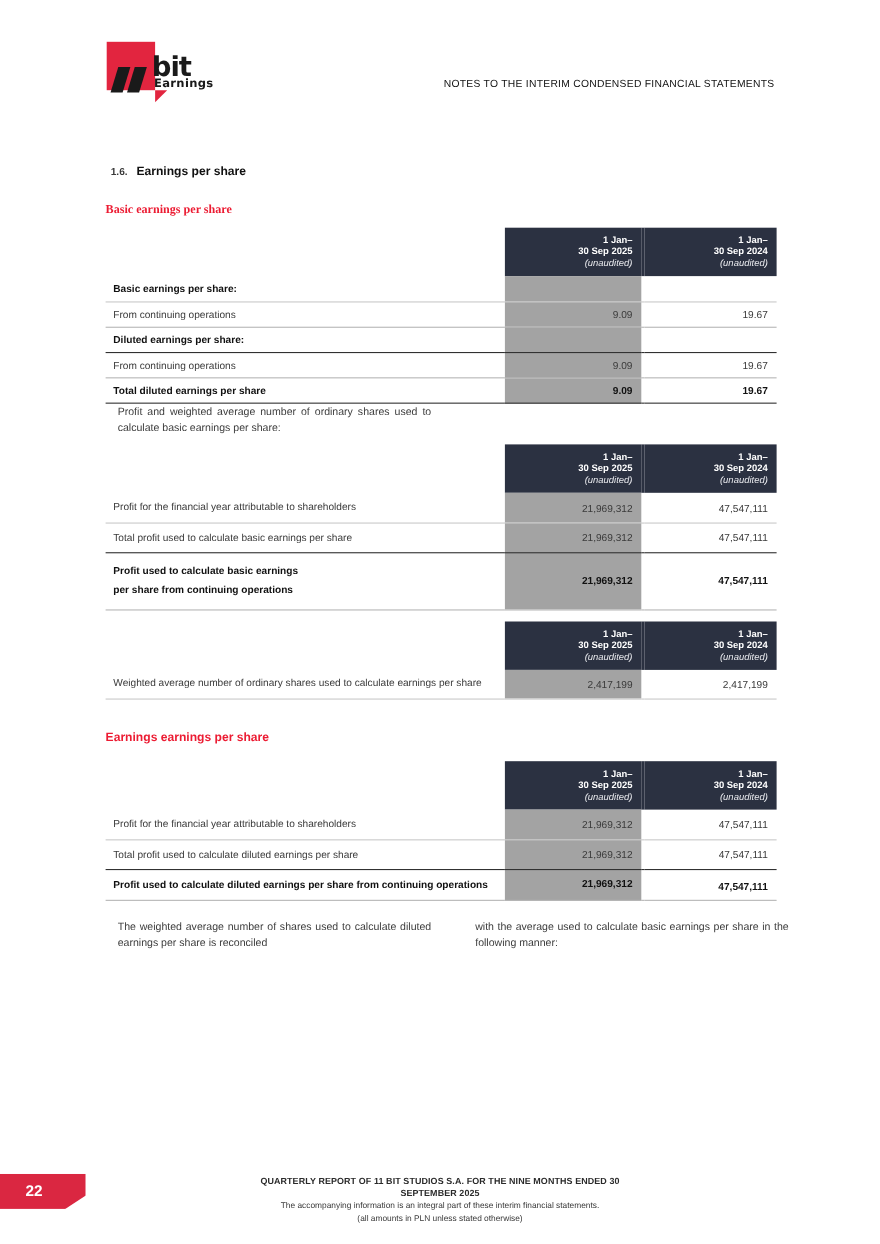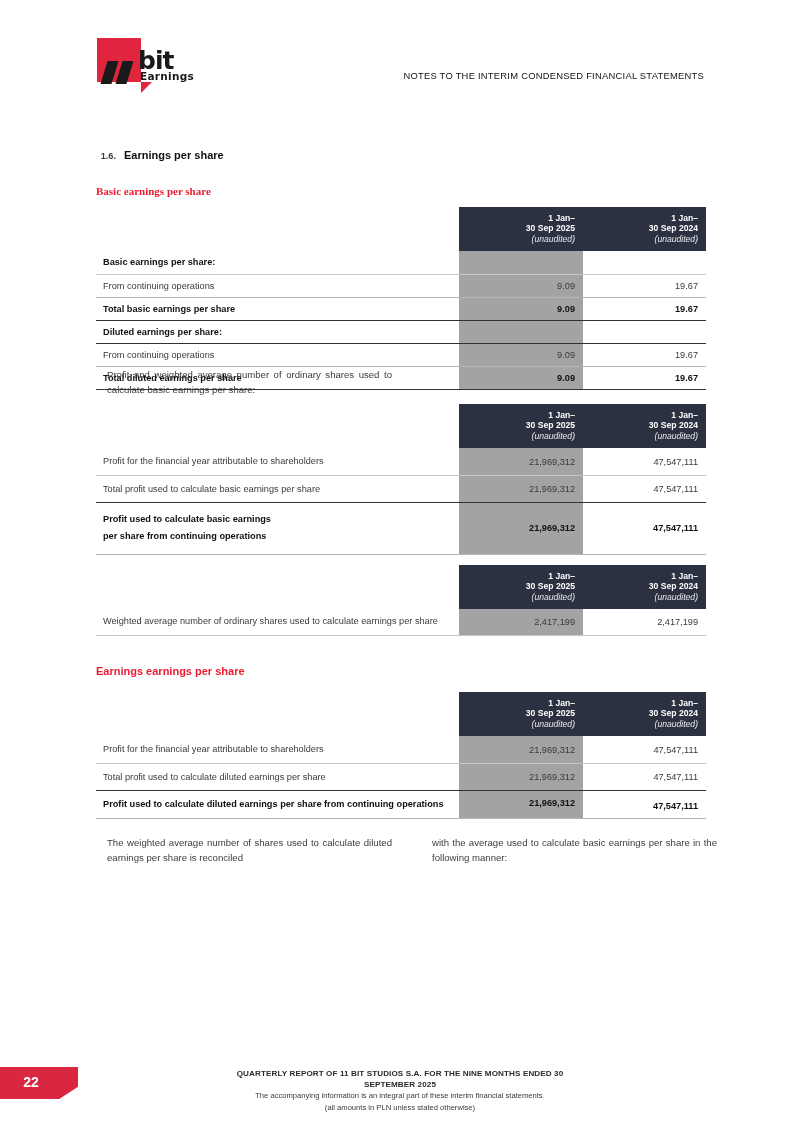--- a/index.html
+++ b/index.html
@@ -271,26 +271,20 @@
           <td></td>
           <td class="num"></td>
         </tr>
         <tr class="bb-thin">
           <td class="rowlbl">From continuing operations</td>
           <td class="num hl">9.09</td>
           <td></td>
           <td class="num">19.67</td>
         </tr>
         <tr class="bb-thick">
-          <td class="rowlbl b">Total basic earnings per share</td>
-          <td class="num b hl">9.09</td>
-          <td></td>
-          <td class="num b">19.67</td>
-        </tr>
-        <tr class="bb-thick">
           <td class="rowlbl b">Diluted earnings per share:</td>
           <td class="num hl"></td>
           <td></td>
           <td class="num"></td>
         </tr>
         <tr class="bb-thin">
           <td class="rowlbl">From continuing operations</td>
           <td class="num hl">9.09</td>
           <td></td>
           <td class="num">19.67</td>

